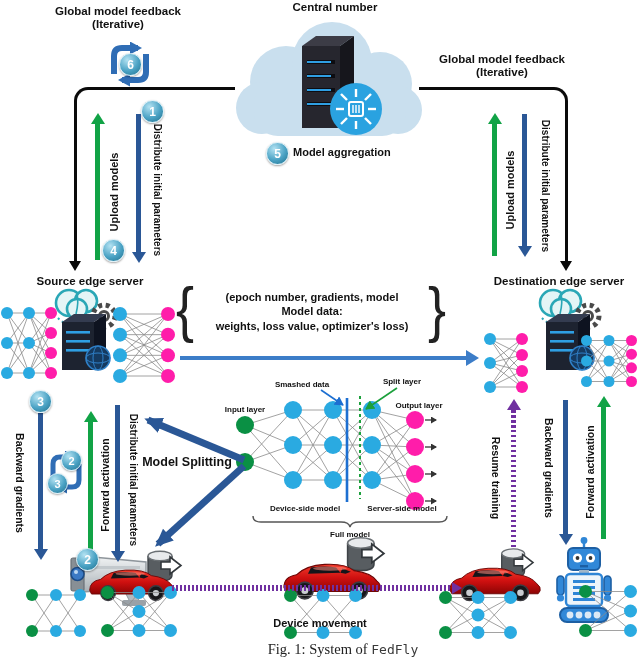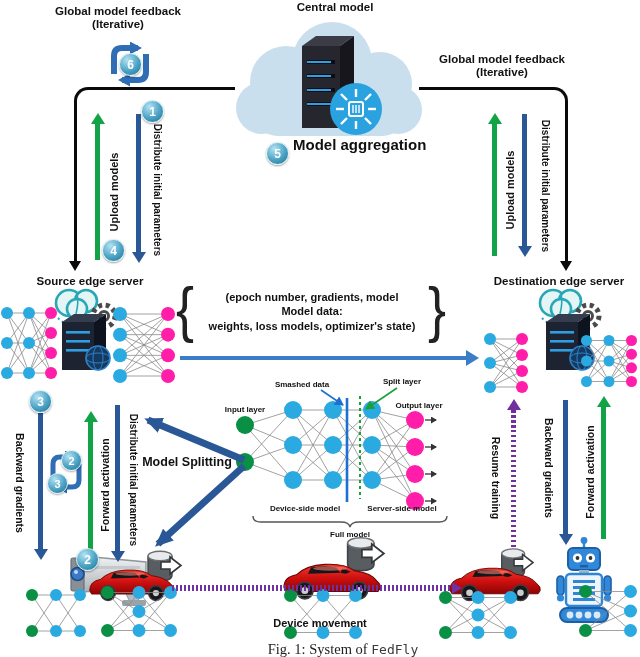--- a/index.html
+++ b/index.html
@@ -140,21 +140,21 @@
     <div>Global model feedback</div>
     <div>(Iterative)</div>
   </div>
 
   <svg class="abs" style="left:104px;top:40px;" width="52" height="48">
     <path d="M10,34 L10,16 Q10,8 18,8 L34,8" stroke="#2f6db5" stroke-width="6" fill="none" marker-end="url(#msync)"></path>
     <path d="M42,14 L42,32 Q42,40 34,40 L18,40" stroke="#2f6db5" stroke-width="6" fill="none" marker-end="url(#msync)"></path>
   </svg>
   <div class="badge" style="left:119px;top:53px;">6</div>
 
-  <div class="lab ctr" style="left:250px;top:1px;width:170px;font-size:11.5px;">Central model</div>
+  <div class="lab ctr" style="left:250px;top:1px;width:170px;font-size:11.5px;">Central number</div>
 
   <svg class="abs" style="left:228px;top:16px;" width="200" height="130">
     <g>
       <circle cx="58" cy="66" r="36" fill="#c9dfee"></circle>
       <circle cx="104" cy="46" r="40" fill="#c9dfee"></circle>
       <circle cx="152" cy="68" r="32" fill="#c9dfee"></circle>
       <circle cx="34" cy="92" r="26" fill="#c9dfee"></circle>
       <circle cx="170" cy="94" r="24" fill="#c9dfee"></circle>
       <rect x="26" y="64" width="152" height="56" rx="24" fill="#c9dfee"></rect>
     </g>
@@ -184,21 +184,21 @@
           <line x1="119" y1="84" x2="113" y2="78"></line>
       </g>
       <rect x="121" y="86" width="14" height="14" rx="2" fill="none" stroke="#fff" stroke-width="2"></rect>
       <line x1="125" y1="89" x2="125" y2="97" stroke="#fff" stroke-width="1.4"></line>
       <line x1="128" y1="89" x2="128" y2="97" stroke="#fff" stroke-width="1.4"></line>
       <line x1="131" y1="89" x2="131" y2="97" stroke="#fff" stroke-width="1.4"></line>
     </g>
   </svg>
 
   <div class="badge" style="left:266px;top:142px;">5</div>
-  <div class="lab" style="left:293px;top:136px;font-size:15px;">Model aggregation</div>
+  <div class="lab" style="left:293px;top:146px;font-size:11px;">Model aggregation</div>
 
   <div class="lab ctr" style="left:422px;top:53px;width:160px;font-size:11.5px;">
     <div>Global model feedback</div>
     <div>(Iterative)</div>
   </div>
 
   <div class="blk" style="left:74px;top:87px;width:158px;height:176px;border-left-width:3px;border-top-width:3px;border-top-left-radius:14px;"></div>
   <div class="tri" style="left:69px;top:261px;border-left:6px solid transparent;border-right:6px solid transparent;border-top:10px solid #0a0a0a;"></div>
   <div class="blk" style="left:419px;top:87px;width:146px;height:176px;border-right-width:3px;border-top-width:3px;border-top-right-radius:14px;"></div>
   <div class="tri" style="left:560px;top:261px;border-left:6px solid transparent;border-right:6px solid transparent;border-top:10px solid #0a0a0a;"></div>
@@ -339,21 +339,21 @@
         <circle cx="51.5" cy="6.5" r="5.5" fill="#ff1daa"></circle>
         <circle cx="51.5" cy="20.166666666666664" r="5.5" fill="#ff1daa"></circle>
         <circle cx="51.5" cy="33.83333333333333" r="5.5" fill="#ff1daa"></circle>
         <circle cx="51.5" cy="47.5" r="5.5" fill="#ff1daa"></circle>
       </svg></div>
 
   <div class="abs" style="left:176px;top:282px;font-size:54px;line-height:1;transform:scaleY(1.12);color:#222;font-weight:400;">{</div>
   <div class="lab ctr" style="left:196px;top:290px;width:232px;font-size:11px;line-height:1.3;">
     <div>(epoch number, gradients, model</div>
     <div>Model data:</div>
-    <div>weights, loss models, optimizer's state)</div>
+    <div>weights, loss value, optimizer's loss)</div>
   </div>
   <div class="abs" style="left:428px;top:282px;font-size:54px;line-height:1;transform:scaleY(1.12);color:#222;font-weight:400;">}</div>
 
   <div class="shaft" style="left:180px;top:356px;width:288px;height:4px;background:#3c7dc8;"></div>
   <div class="tri" style="left:466px;top:350px;border-top:8px solid transparent;border-bottom:8px solid transparent;border-left:13px solid #3c7dc8;"></div>
 
   <svg class="abs" style="left:215px;top:372px;" width="235" height="168">
     <g stroke="#8a8a8a" stroke-width="0.8">
       <line x1="30" y1="53" x2="78" y2="38"></line>
         <line x1="30" y1="53" x2="78" y2="73"></line>

